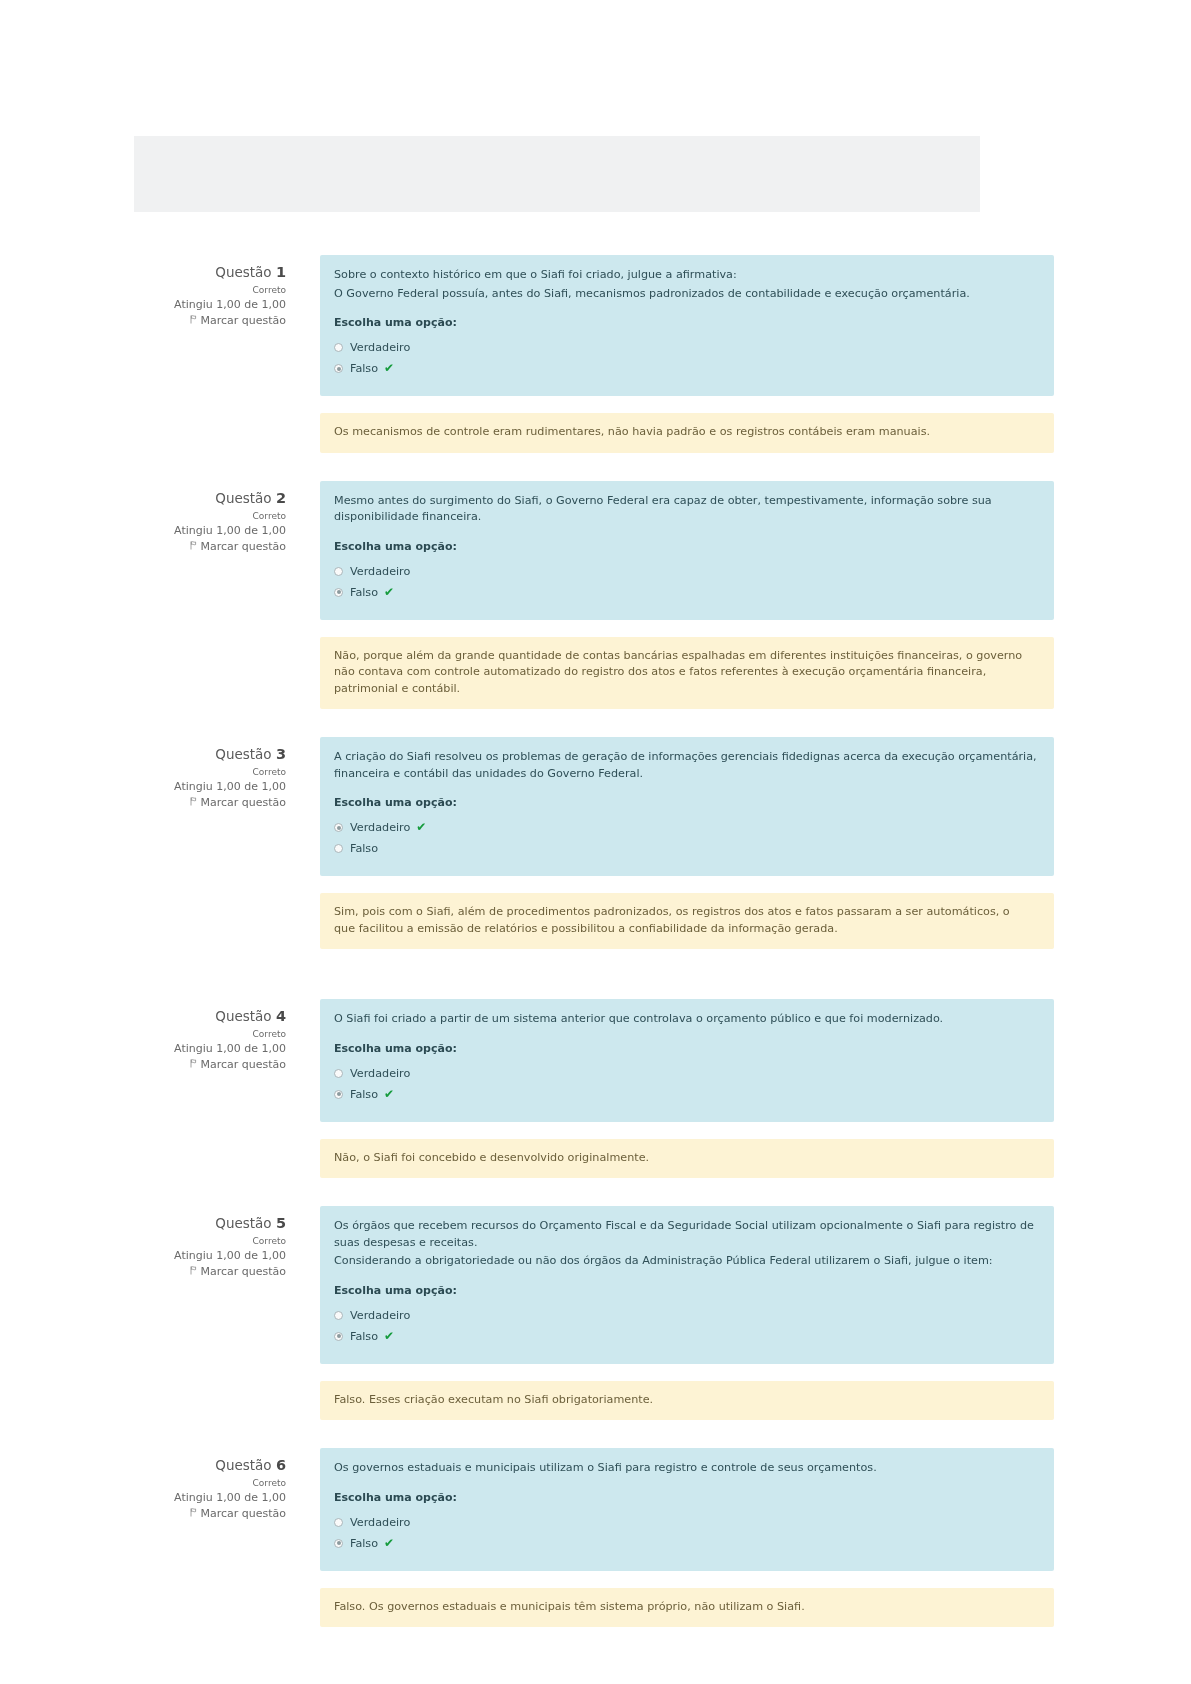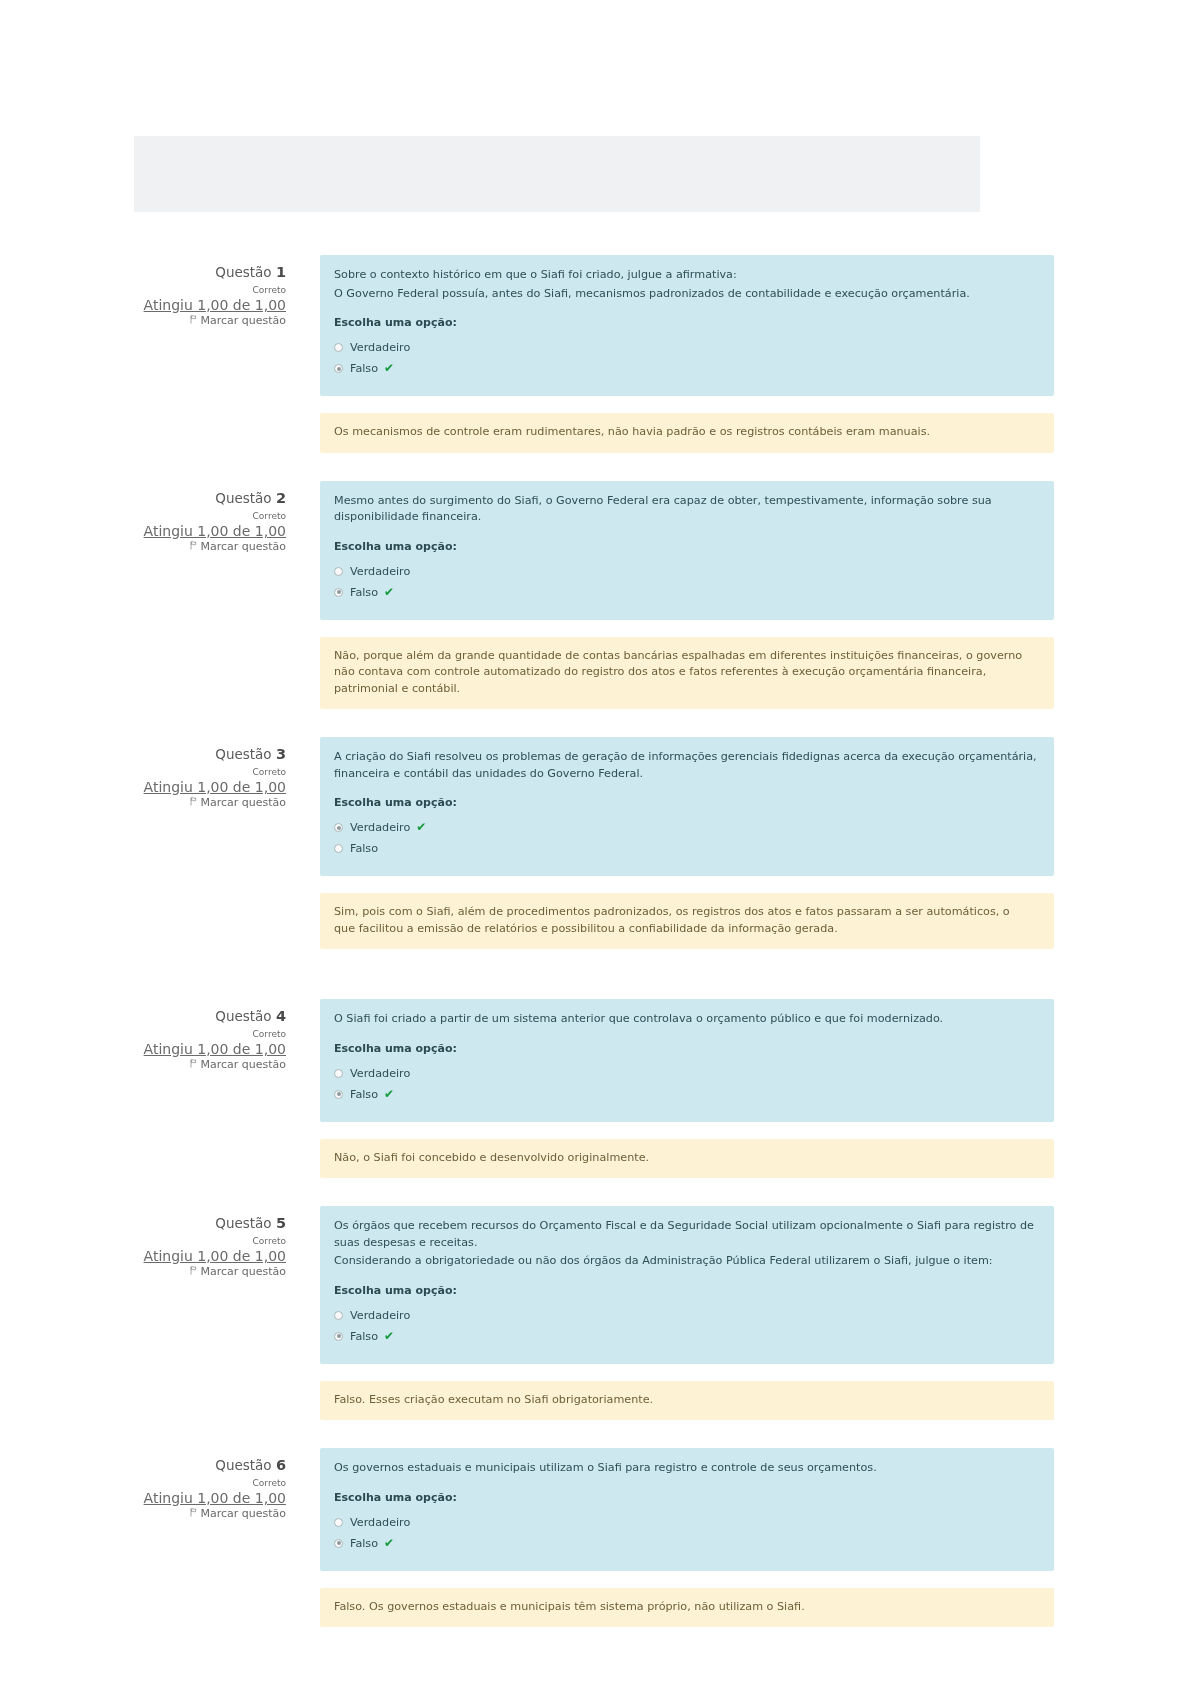--- a/index.html
+++ b/index.html
@@ -61,24 +61,23 @@
     color: #4a4a4a;
     font-size: 14.5px;
   }
   .q-state {
     font-size: 9px;
     color: #6a6a6a;
     line-height: 15px;
     margin-top: 2px;
   }
   .q-grade {
-    font-size: 14px;
+    font-size: 11px;
     color: #6a6a6a;
     line-height: 14px;
-    text-decoration: underline;
   }
   .q-flag {
     font-size: 11px;
     color: #6a6a6a;
     line-height: 16px;
     margin-top: 1px;
     white-space: nowrap;
   }
   .flag-icon {
     display: inline-block;

